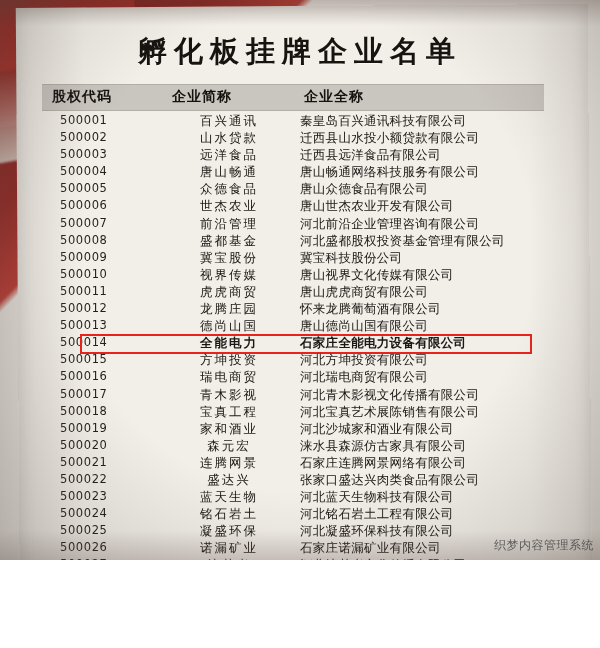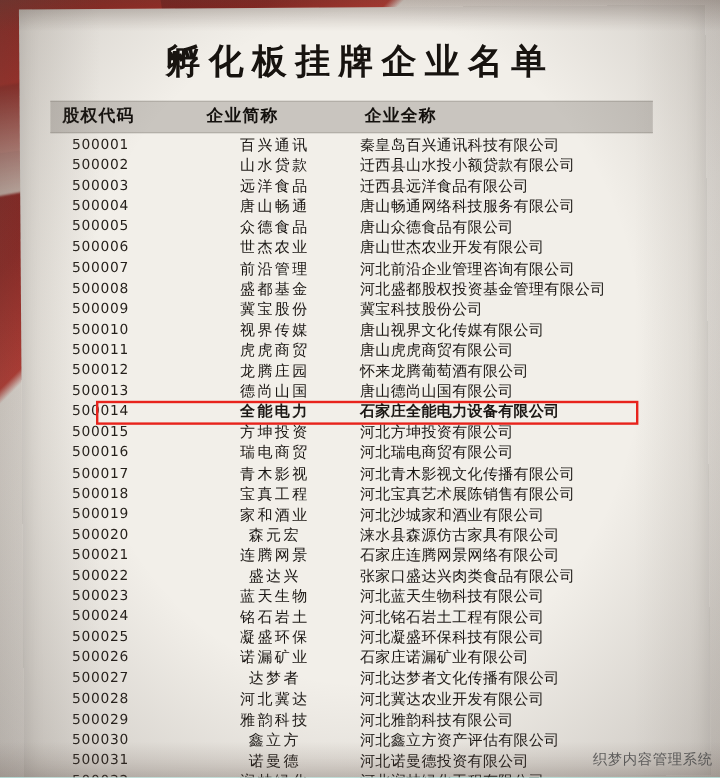--- a/index.html
+++ b/index.html
@@ -3,21 +3,21 @@
 <meta charset="utf-8">
 <style>
   html, body {
     margin: 0;
     padding: 0;
     background: #ffffff;
   }
   #page {
     position: relative;
     width: 600px;
-    height: 648px;
+    height: 560px;
     overflow: hidden;
     background: #14b8a6;
     font-family: "DejaVu Sans", sans-serif;
     text-decoration: underline;
   }
   
   .photo-bg {
     position: absolute;
     inset: 0;
     background:

